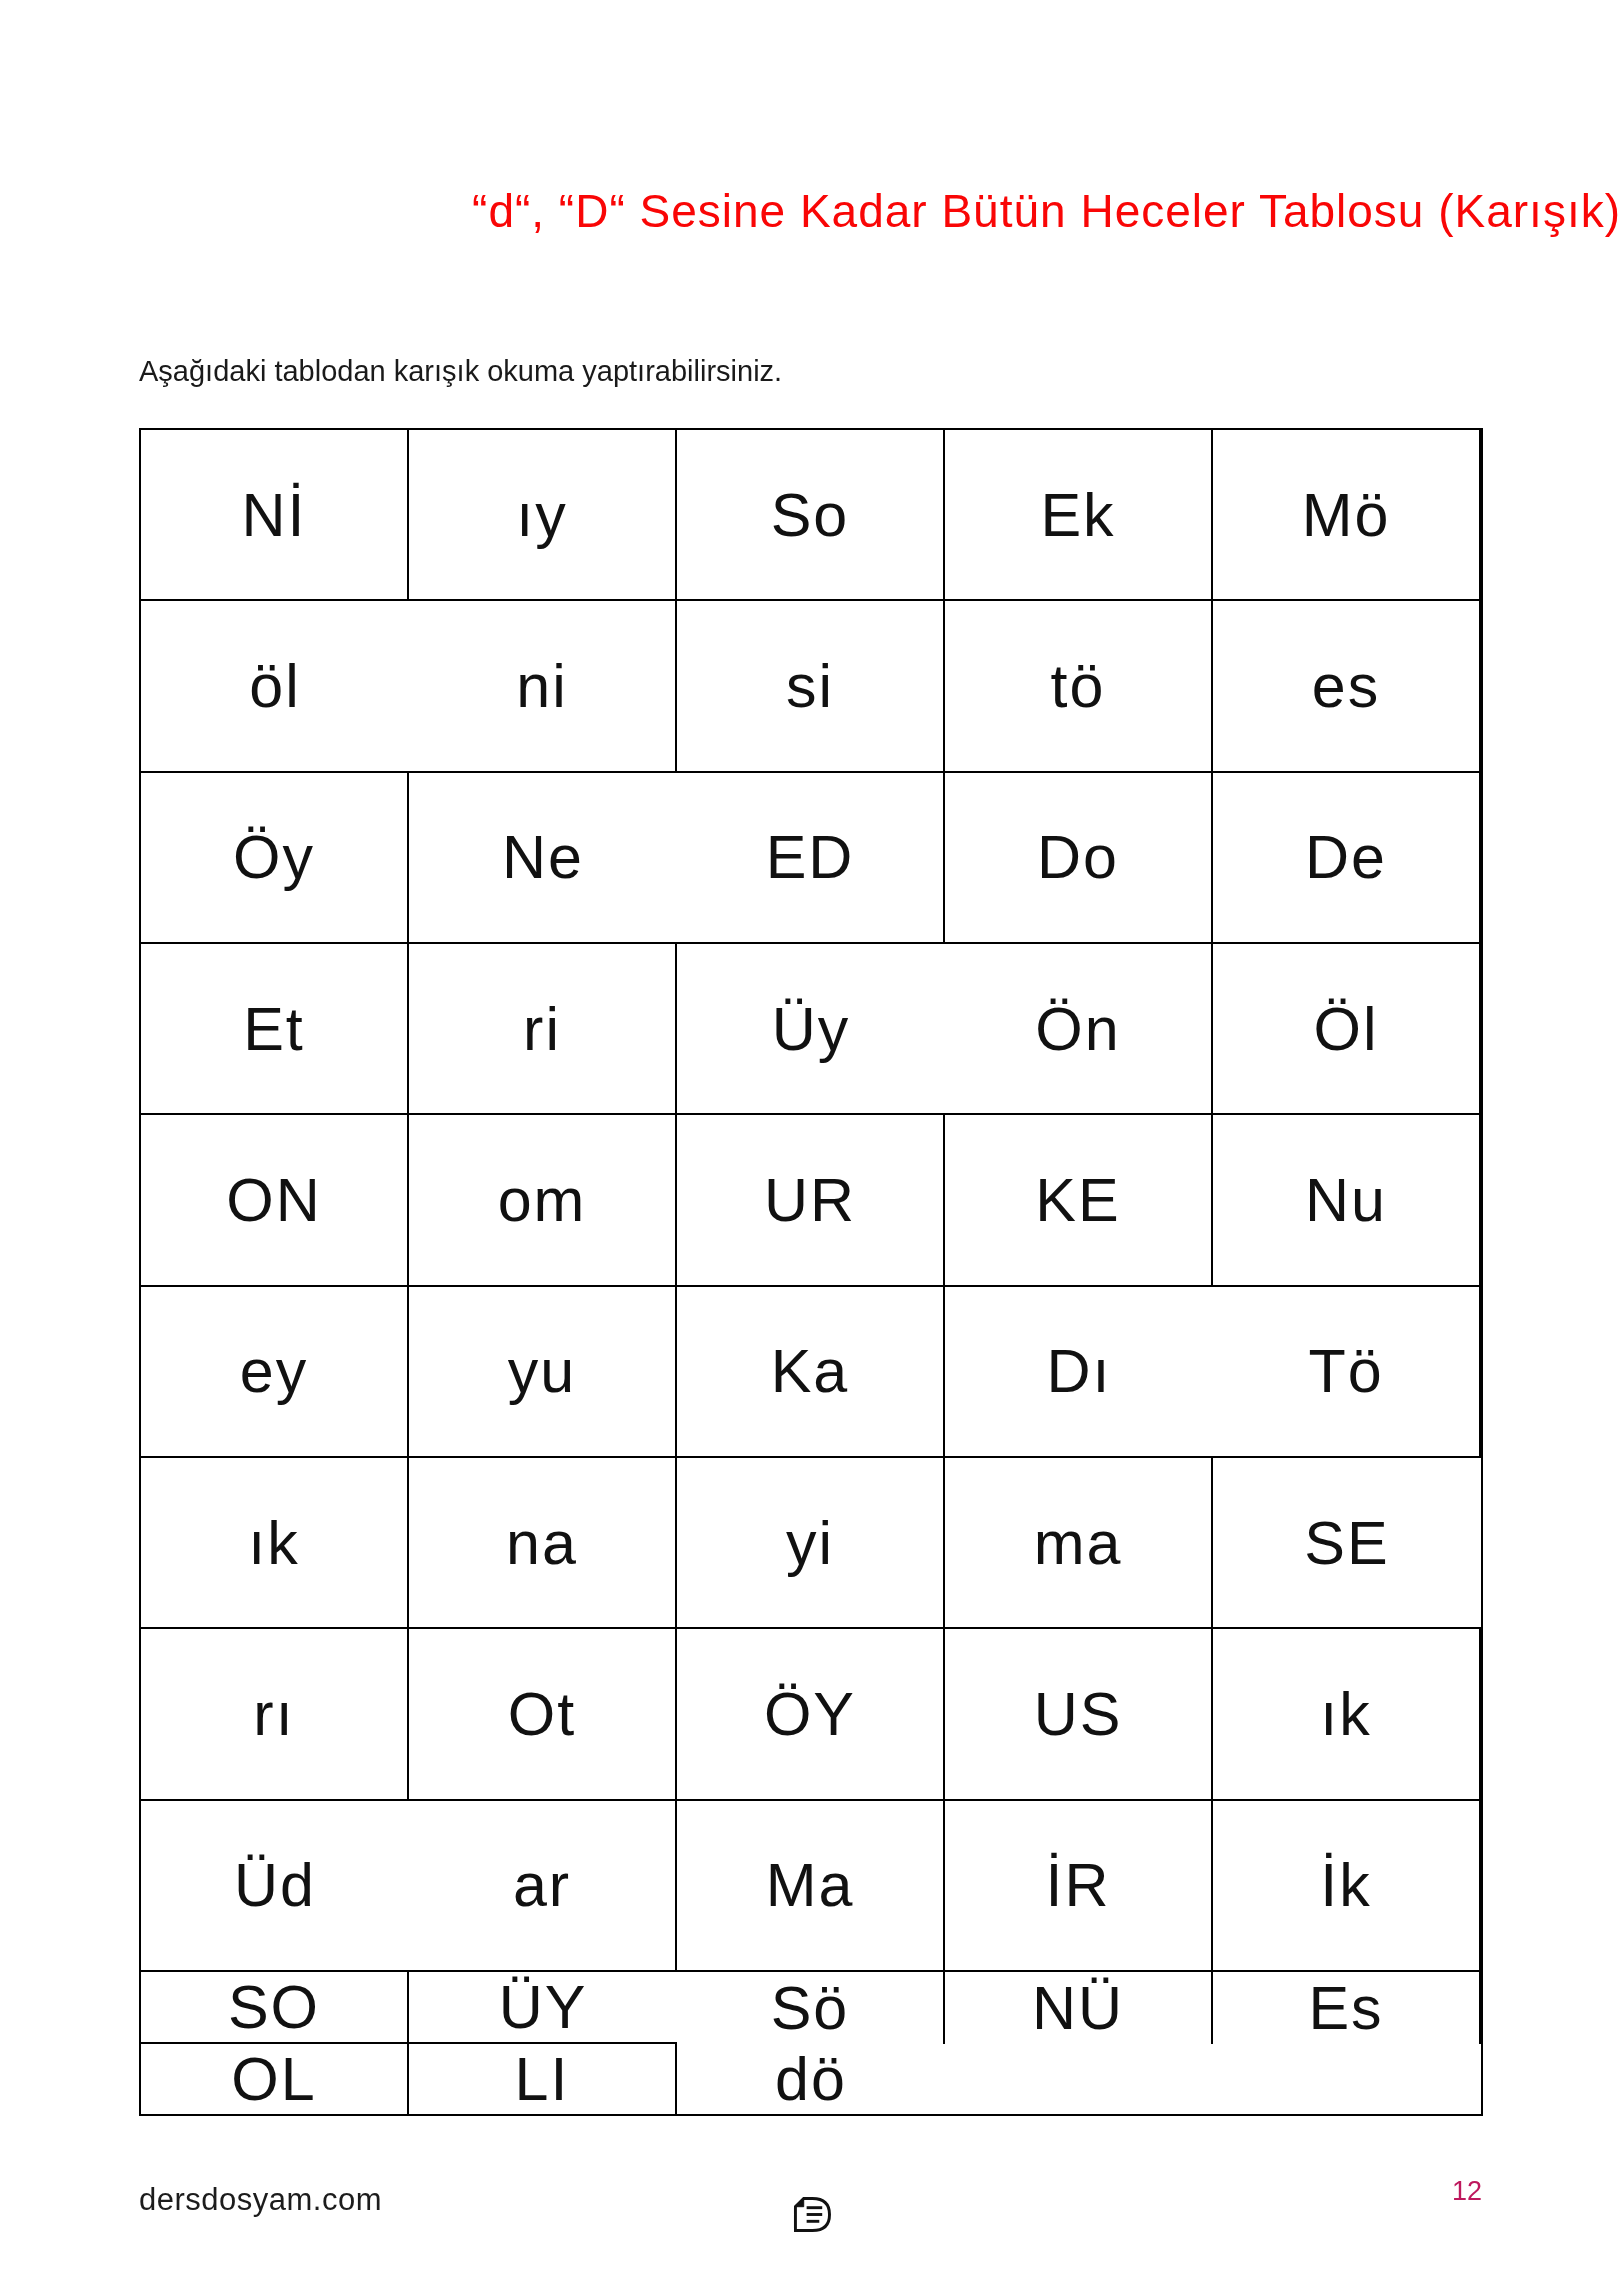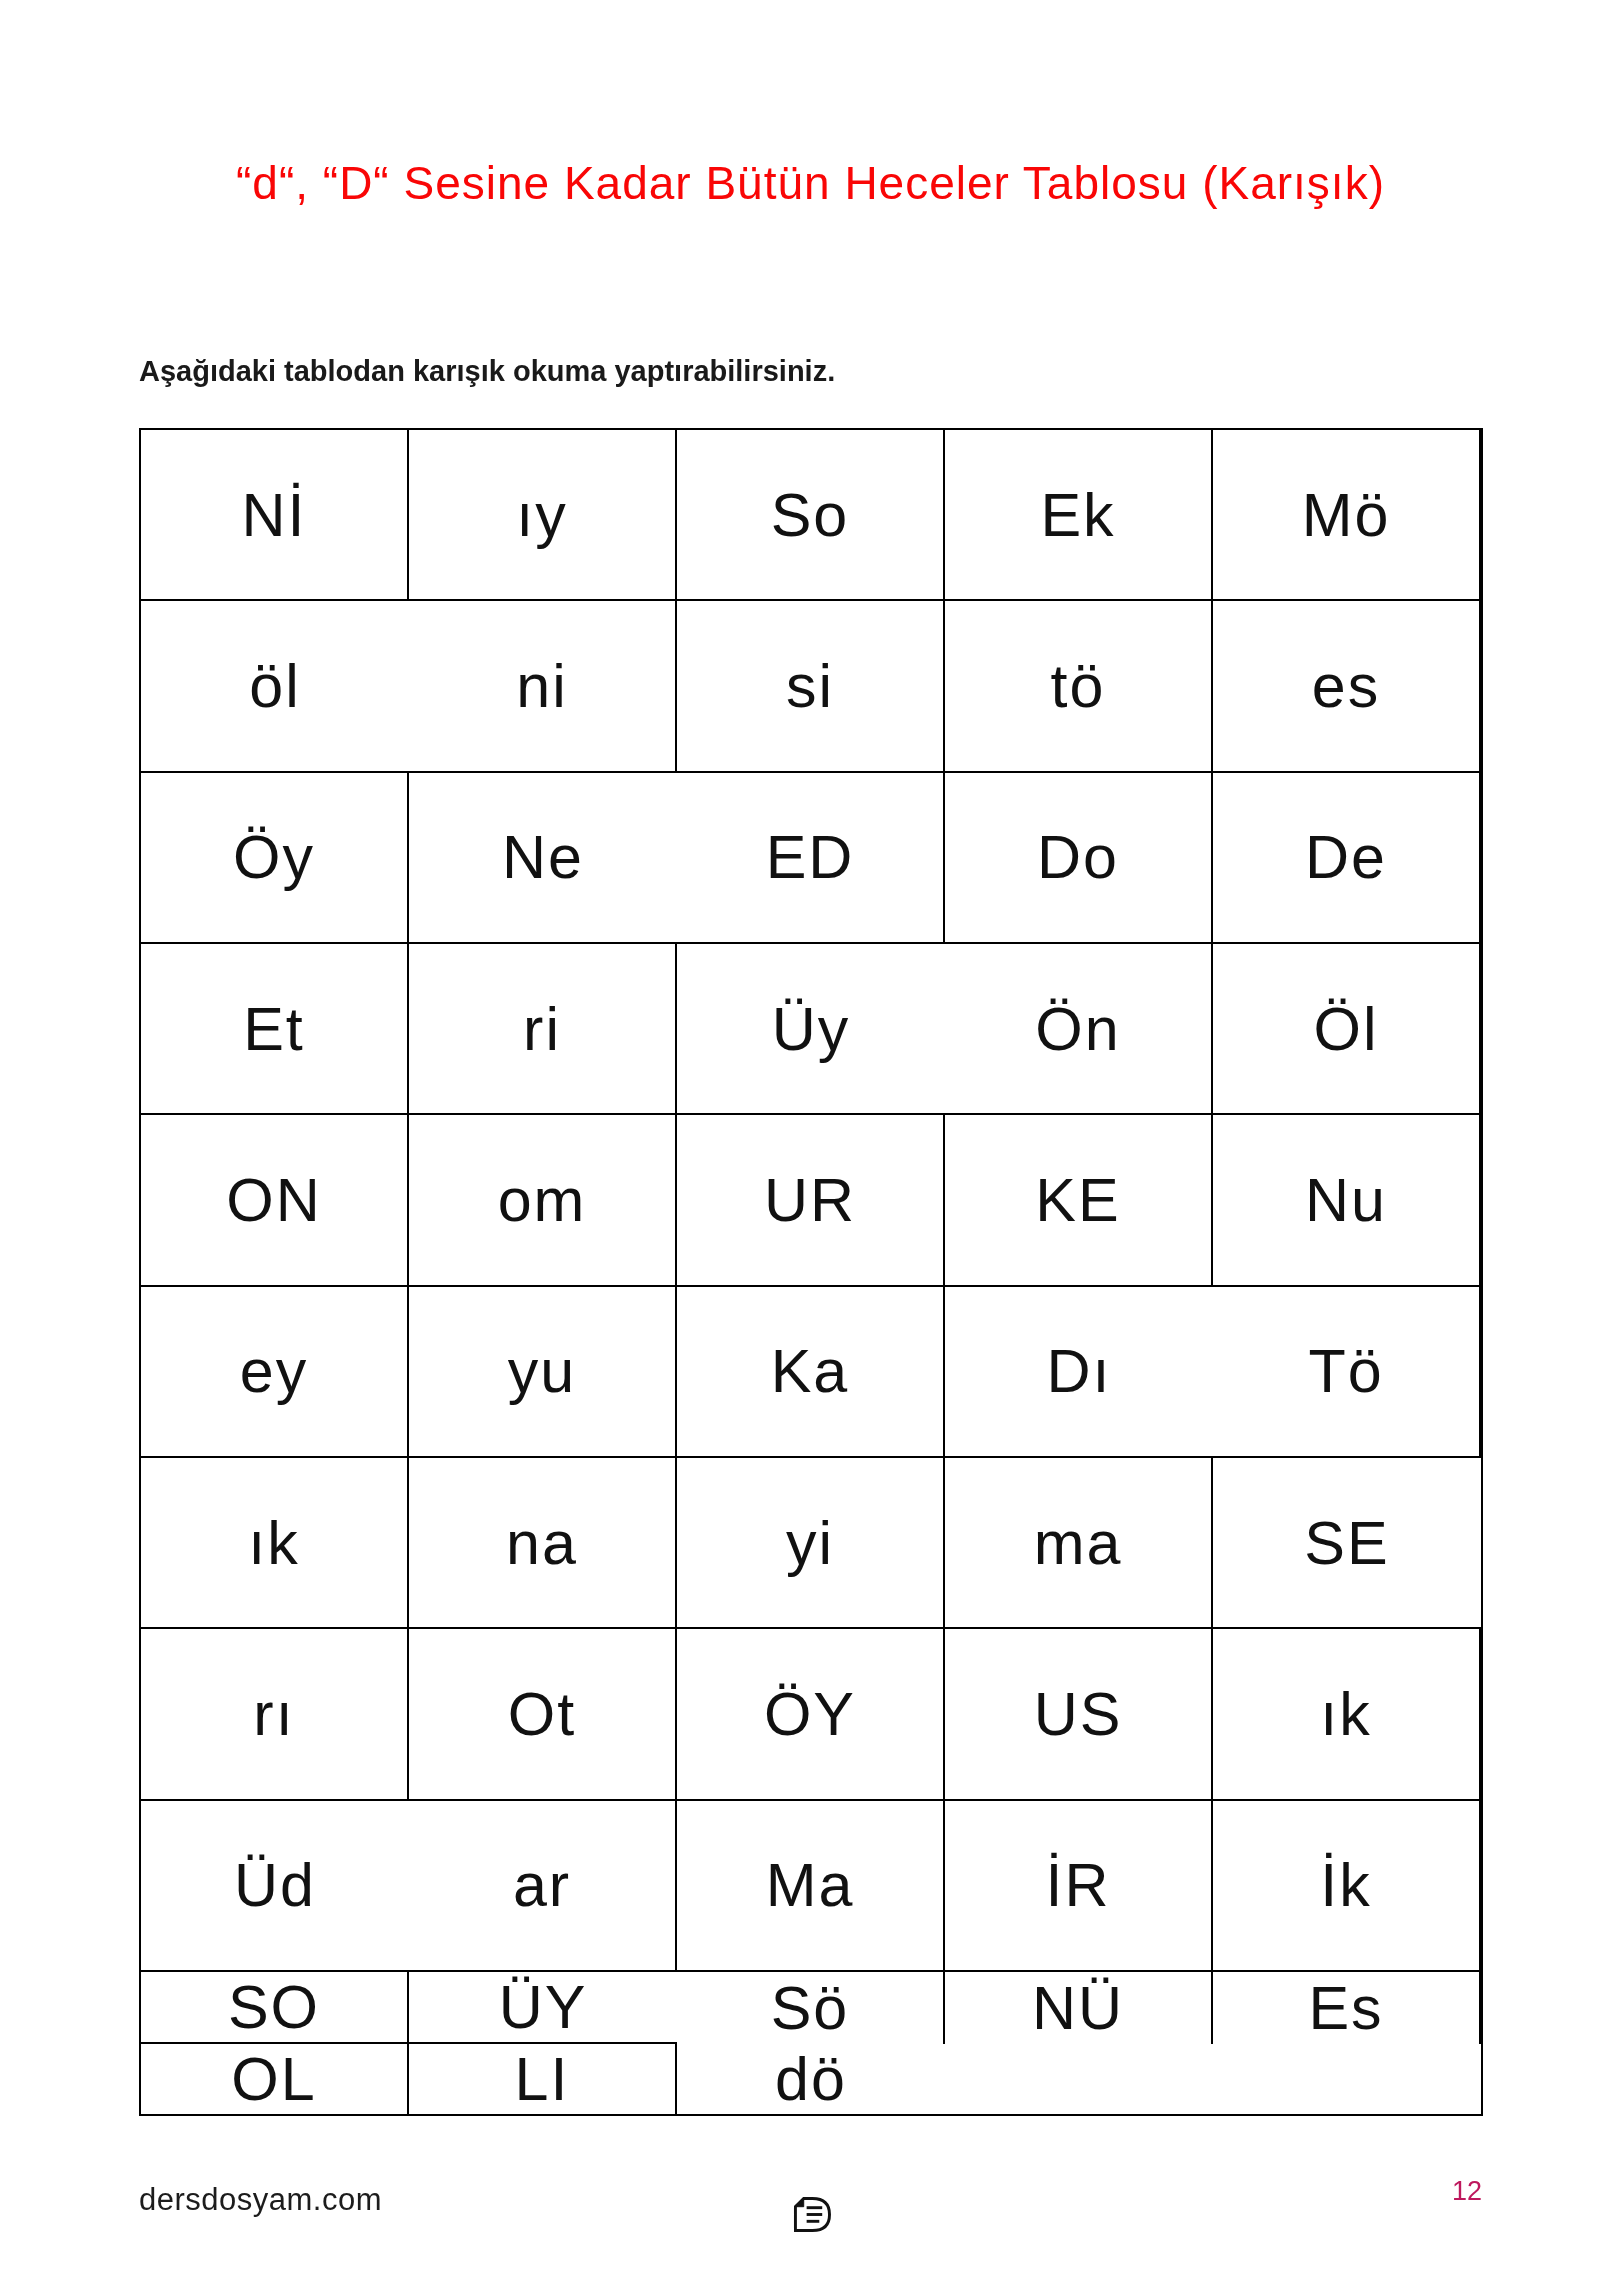--- a/index.html
+++ b/index.html
@@ -8,34 +8,34 @@
     background: #ffffff;
     font-family: "Liberation Sans", sans-serif;
     color: #1a1a1a;
     position: relative;
     overflow: hidden;
   }
   .page { position: absolute; inset: 0; }
 
   .title {
     position: absolute;
-    top: 156px; left: 0; right: 0;
-    text-align: center;
+    top: 184px; left: 0; right: 0;
+    text-align: right;
     font-size: 46px;
     font-weight: 400;
     letter-spacing: 1px;
     color: #f90606;
     white-space: nowrap;
   }
 
   .subtitle {
     position: absolute;
     top: 355px; left: 139px;
     font-size: 29px;
-    font-weight: 700;
+    font-weight: 400;
     color: #1a1a1a;
   }
 
   .syllable-table {
     position: absolute;
     left: 139px; top: 428px;
     width: 1344px; height: 1688px;
     border: 2.9px solid #000000;
     display: grid;
     grid-template-columns: repeat(5, 1fr);

